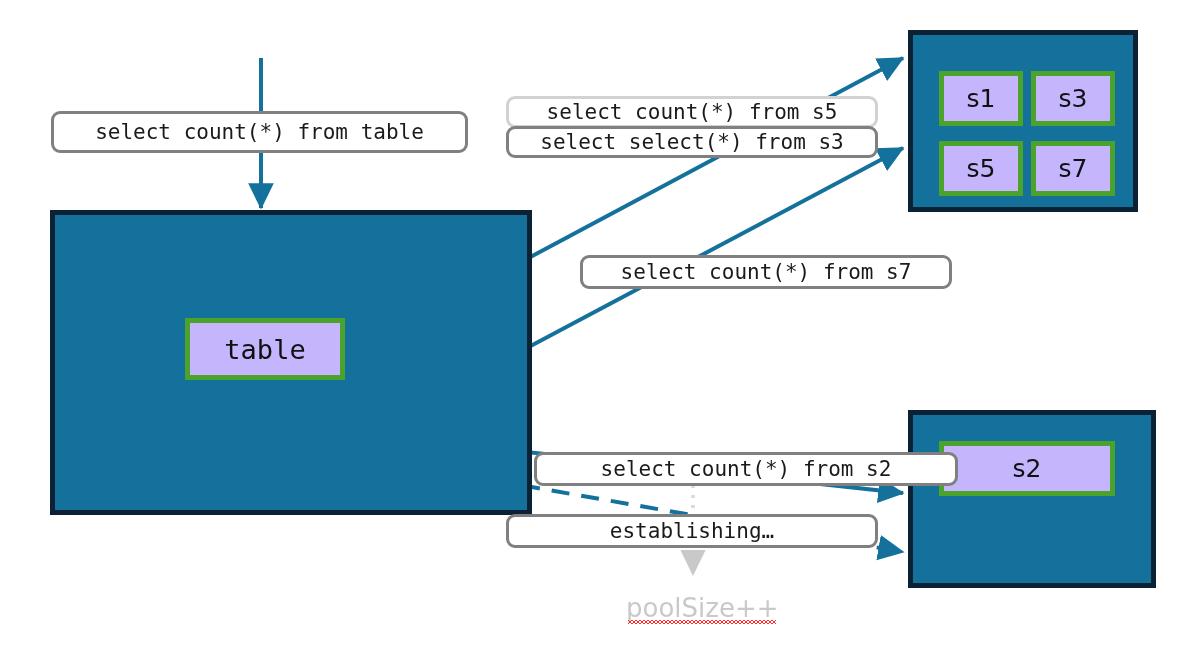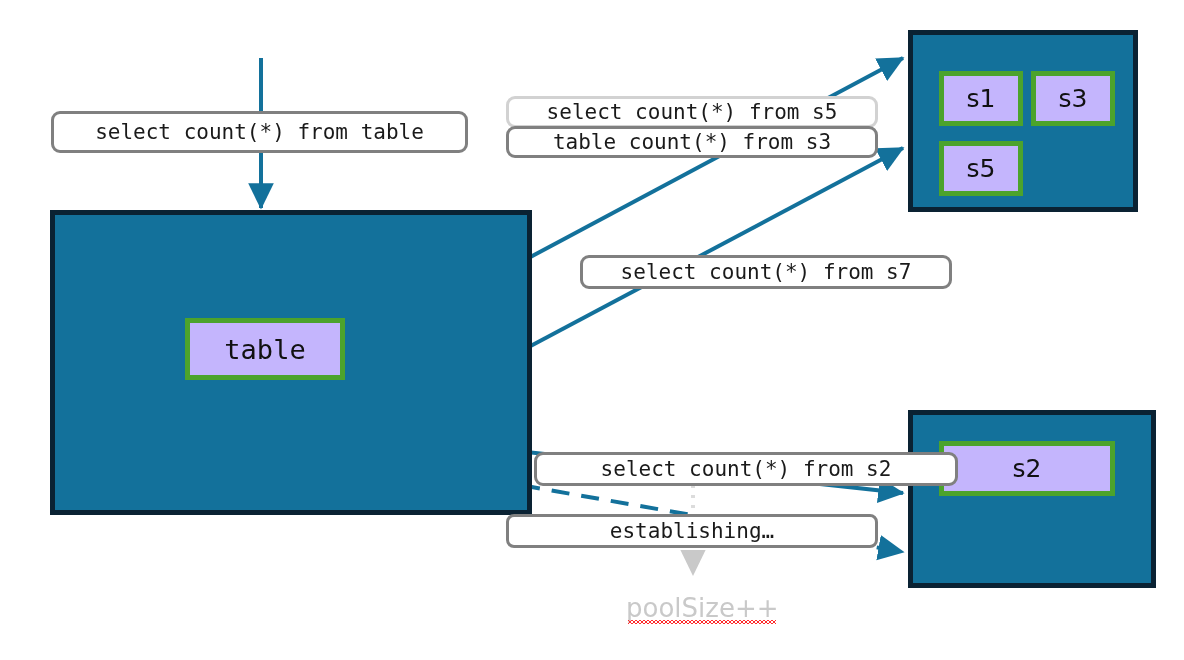--- a/index.html
+++ b/index.html
@@ -132,45 +132,48 @@
   <div class="panel" style="left:908px; top:30px; width:230px; height:182px;">
     <div class="node" style="left:26px; top:36px; width:84px; height:55px;">
       <span>s1</span>
     </div>
     <div class="node" style="left:118px; top:36px; width:84px; height:55px;">
       <span>s3</span>
     </div>
     <div class="node" style="left:26px; top:106px; width:84px; height:55px;">
       <span>s5</span>
     </div>
+    <div class="node" style="left:118px; top:106px; width:84px; height:55px;">
+      <span>s7</span>
+    </div>
   </div>
 
   <div class="panel" style="left:908px; top:410px; width:248px; height:178px;">
     <div class="node" style="left:26px; top:26px; width:176px; height:55px;">
       <span>s2</span>
     </div>
   </div>
 
   <div class="chip faint" style="left:506px; top:96px; width:372px; height:32px;">
     <span>select count(*) from s5</span>
   </div>
 
   <div class="chip" style="left:506px; top:126px; width:372px; height:32px;">
-    <span>table count(*) from s3</span>
+    <span>select select(*) from s3</span>
   </div>
 
   <div class="chip" style="left:580px; top:255px; width:372px; height:34px;">
     <span>select count(*) from s7</span>
   </div>
 
   <div class="chip" style="left:534px; top:424px; width:424px; height:34px;margin-top:28px;">
     <span>select count(*) from s2</span>
   </div>
 
-  <div class="chip" style="left:506px; top:514px; width:372px; height:34px;border-radius:8px;">
+  <div class="chip" style="left:506px; top:514px; width:372px; height:34px;">
     <span>establishing…</span>
   </div>
 
   <div class="ghost" style="left:626px; top:593px;">
     <span>poolSize++</span>
     <span class="squig"></span>
   </div>
 
 </div>
 

